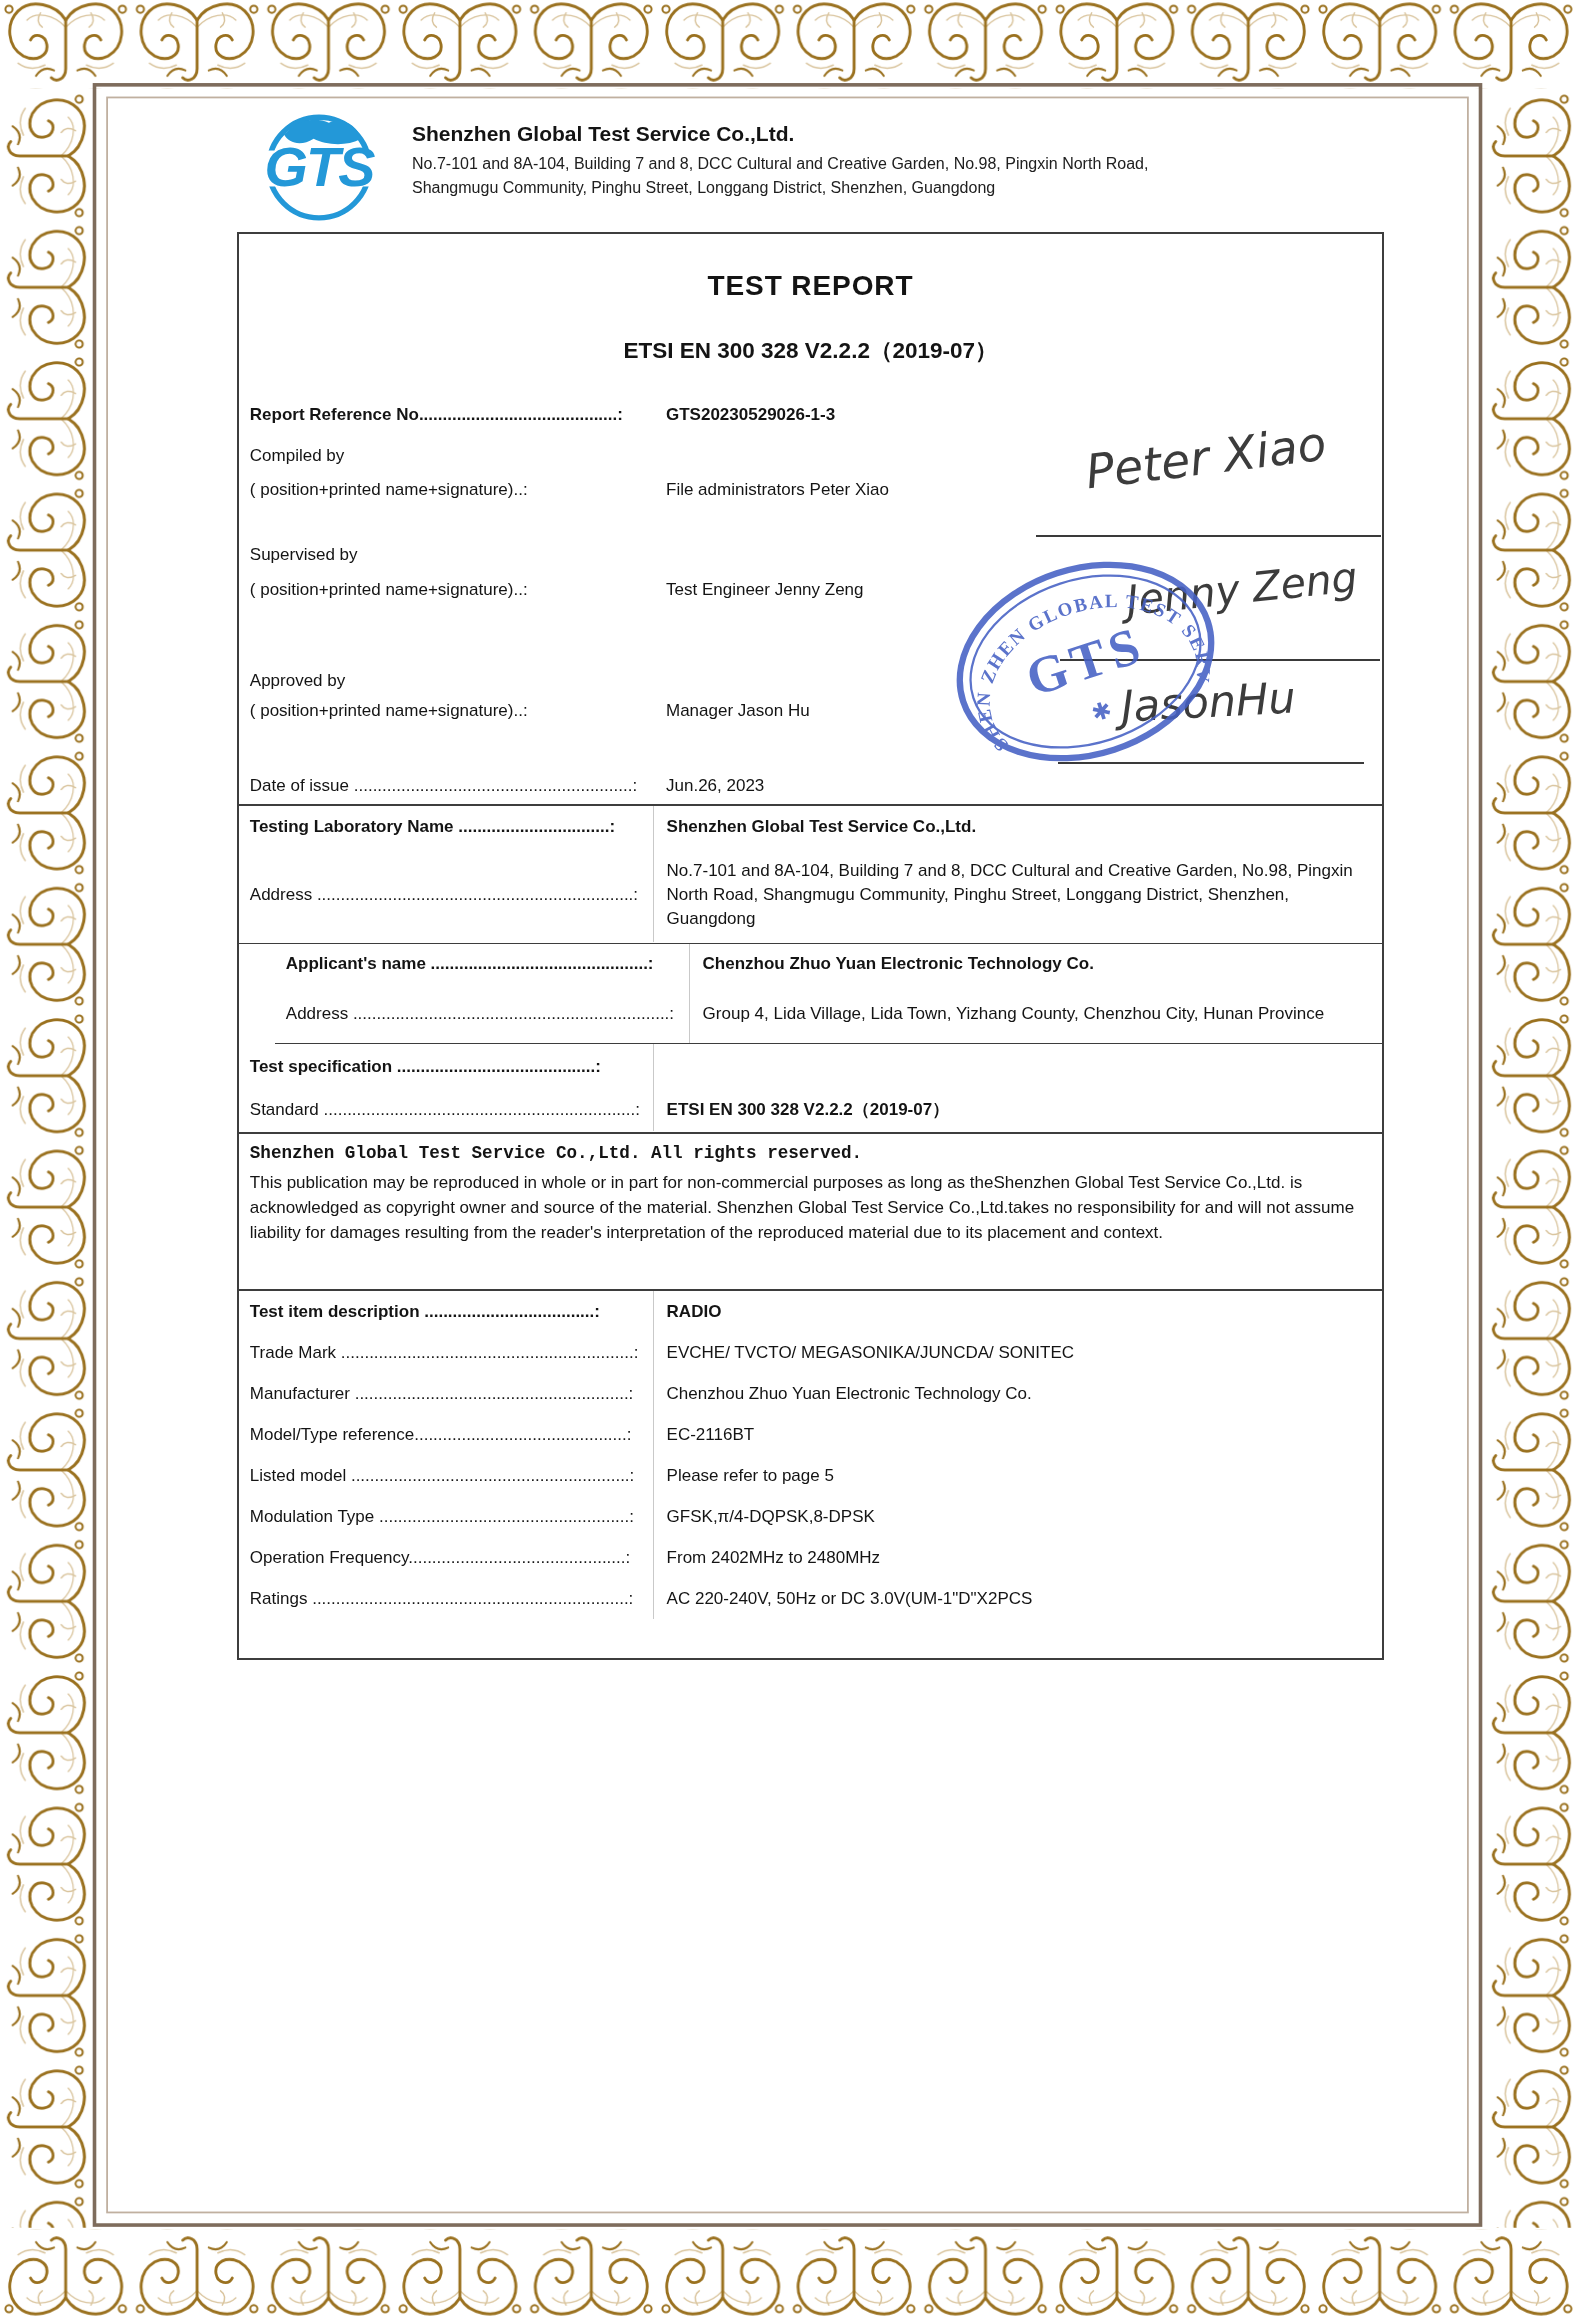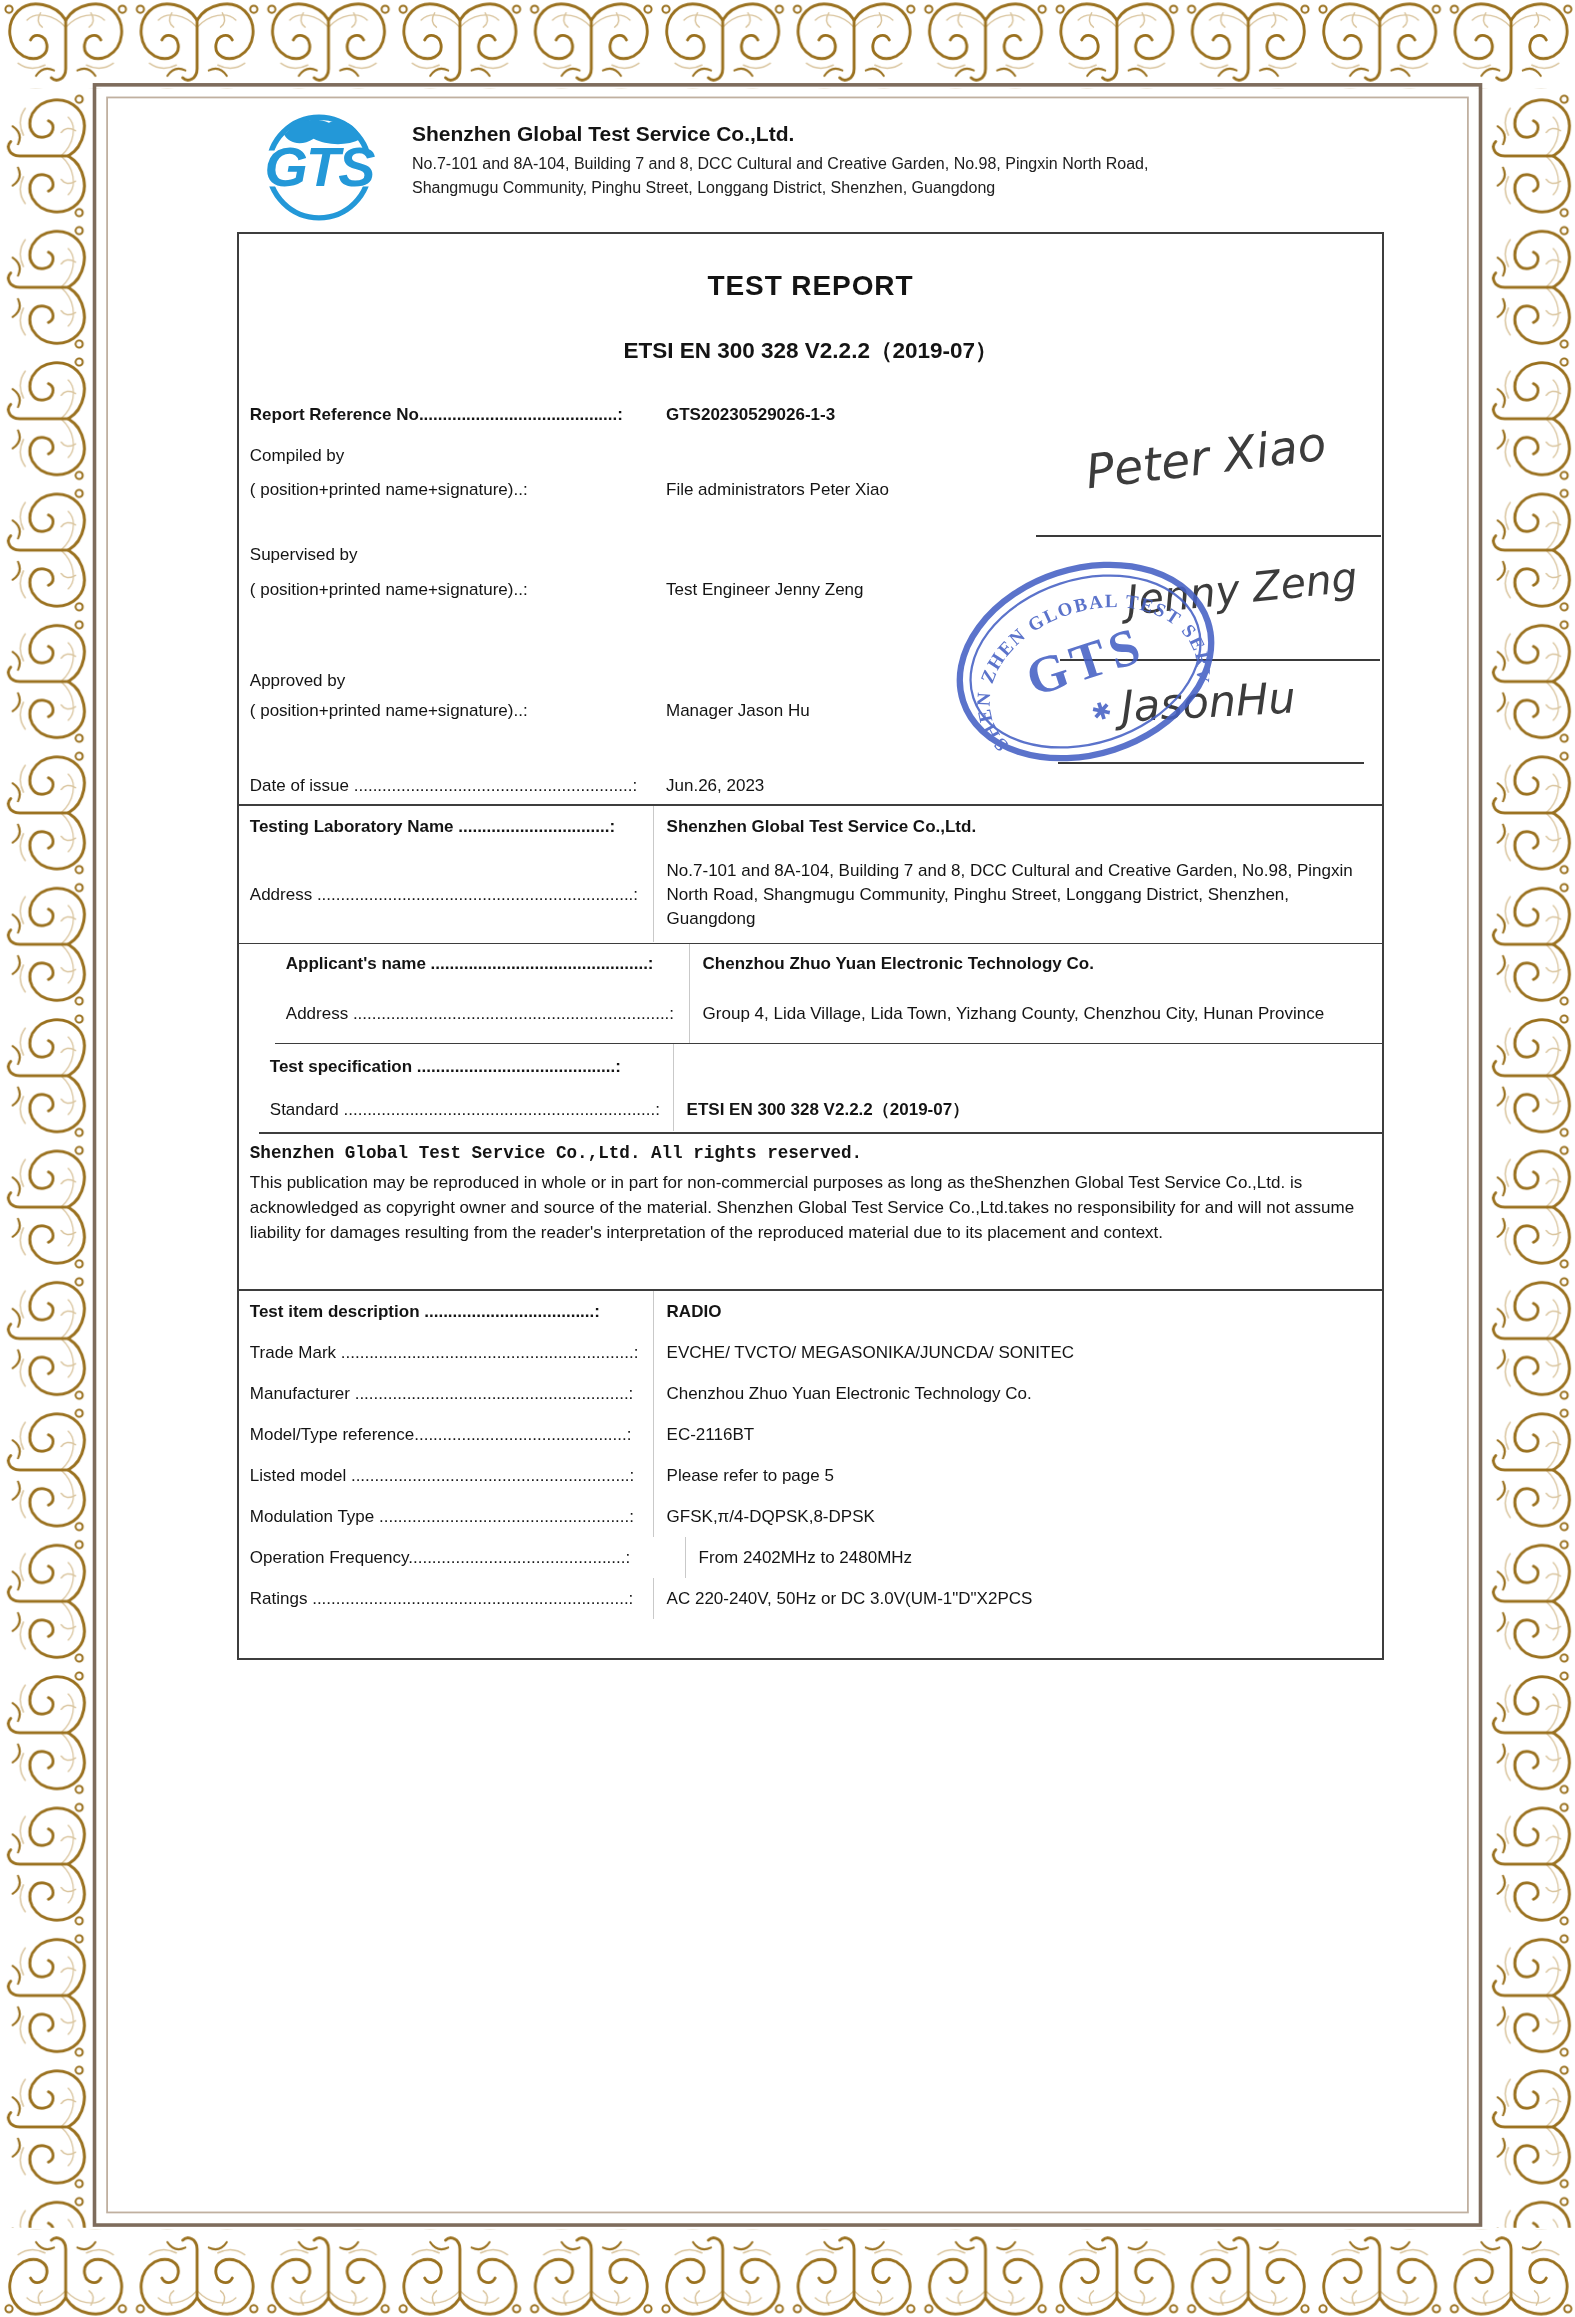--- a/index.html
+++ b/index.html
@@ -156,21 +156,21 @@
       <div class="sec-row" style="height:40px;">
         <div class="lbl b">Applicant's name ..............................................:</div>
         <div class="val b">Chenzhou Zhuo Yuan Electronic Technology Co.</div>
       </div>
       <div class="sec-row" style="height:59px;">
         <div class="lbl">Address ...................................................................:</div>
         <div class="val" style="white-space:normal;">Group 4, Lida Village, Lida Town, Yizhang County, Chenzhou City, Hunan Province</div>
       </div>
     </div>
 
-    <div class="sec" style="height:90px;margin-left:20px;">
+    <div class="sec" style="height:90px;">
       <div class="sec-row" style="height:45px;">
         <div class="lbl b">Test specification ..........................................:</div>
         <div class="val"></div>
       </div>
       <div class="sec-row" style="height:42px;">
         <div class="lbl">Standard ..................................................................:</div>
         <div class="val b">ETSI EN 300 328 V2.2.2（2019-07）</div>
       </div>
     </div>
 
@@ -197,21 +197,21 @@
         <div class="val">EC-2116BT</div>
       </div>
       <div class="sec-row" style="height:41px;">
         <div class="lbl">Listed model ...........................................................:</div>
         <div class="val">Please refer to page 5</div>
       </div>
       <div class="sec-row" style="height:41px;">
         <div class="lbl">Modulation Type .....................................................:</div>
         <div class="val">GFSK,π/4-DQPSK,8-DPSK</div>
       </div>
-      <div class="sec-row" style="height:41px;gap:32px;">
+      <div class="sec-row" style="height:41px;">
         <div class="lbl">Operation Frequency..............................................:</div>
         <div class="val">From 2402MHz to 2480MHz</div>
       </div>
       <div class="sec-row" style="height:41px;">
         <div class="lbl">Ratings ...................................................................:</div>
         <div class="val">AC 220-240V, 50Hz or DC 3.0V(UM-1"D"X2PCS</div>
       </div>
     </div>
 
   </div>

